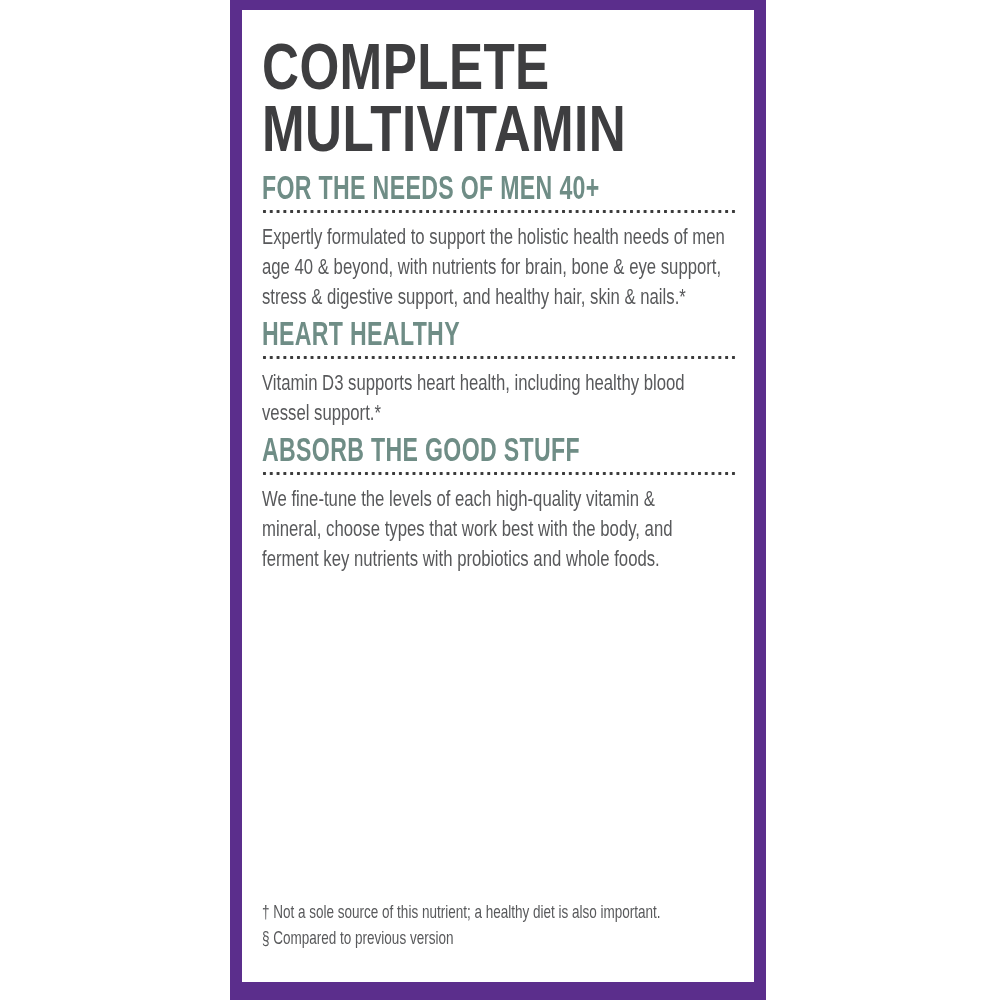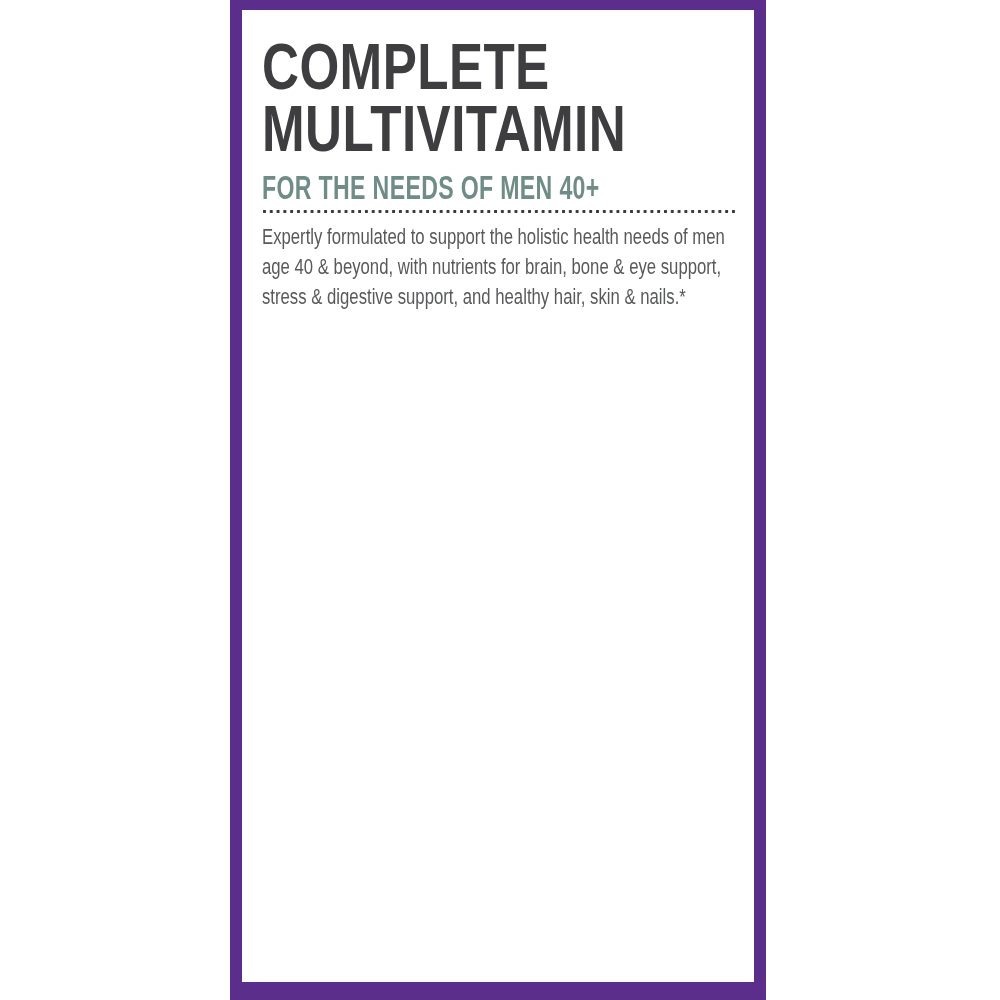--- a/index.html
+++ b/index.html
@@ -104,18 +104,35 @@
 
     <section class="section">
       <h2 class="heading">FOR THE NEEDS OF MEN 40+</h2>
       <div class="rule"></div>
       <p class="body-text">Expertly formulated to support the holistic health needs of men
 age 40 &amp; beyond, with nutrients for brain, bone &amp; eye support,
 stress &amp; digestive support, and healthy hair, skin &amp; nails.*</p>
     </section>
 
 
+    <section class="section">
+      <h2 class="heading">HEART HEALTHY</h2>
+      <div class="rule"></div>
+      <p class="body-text">Vitamin D3 supports heart health, including healthy blood
+vessel support.*</p>
+    </section>
 
 
+    <section class="section">
+      <h2 class="heading">ABSORB THE GOOD STUFF</h2>
+      <div class="rule"></div>
+      <p class="body-text">We fine-tune the levels of each high-quality vitamin &amp;
+mineral, choose types that work best with the body, and
+ferment key nutrients with probiotics and whole foods.</p>
+    </section>
 
+    <div class="footnotes">
+      <p class="footnote-line">† Not a sole source of this nutrient; a healthy diet is also important.</p>
+      <p class="footnote-line">§ Compared to previous version</p>
+    </div>
 
   </div>
 </div>
 
 </body></html>

